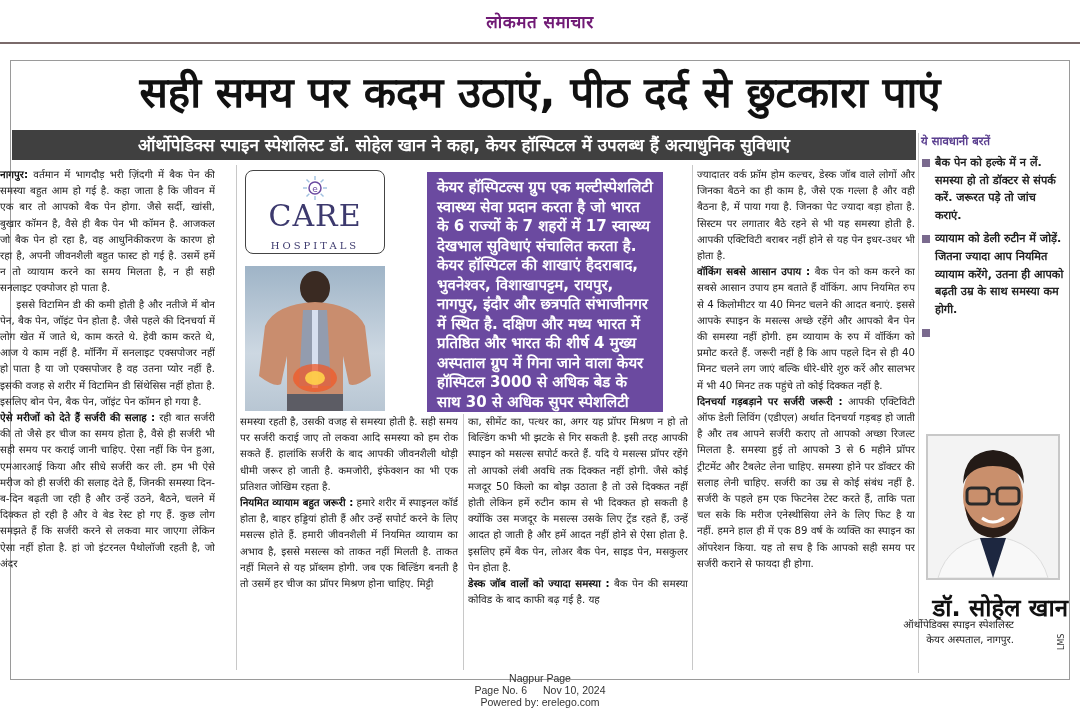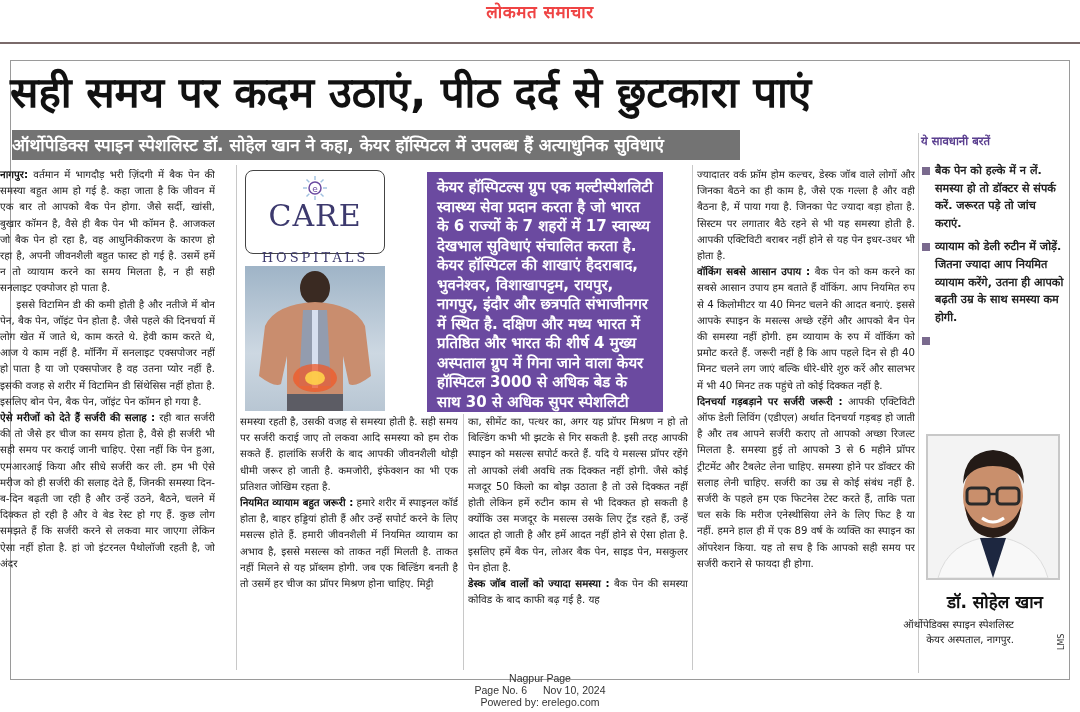--- a/index.html
+++ b/index.html
@@ -1,56 +1,56 @@
 <!DOCTYPE html>
 <html><head>
 <meta charset="utf-8">
 <style>
   * { box-sizing: border-box; margin: 0; padding: 0; }
   html, body { width: 1080px; height: 712px; background: #ffffff; overflow: hidden; }
   body { font-family: "DejaVu Sans", sans-serif; color: #1a1a1a; position: relative; }
 
   .masthead { position: absolute; left: 0; top: 0; width: 1080px; height: 44px; text-align: center; }
-  .masthead .brand { display: inline-block; font-size: 17px; font-weight: bold; color: #ef4444; letter-spacing: 0.5px; }
+  .masthead .brand { display: inline-block; margin-top: 10px; font-size: 17px; font-weight: bold; color: #701a75; letter-spacing: 0.5px; }
   .masthead .rule { position: absolute; left: 0; right: 0; bottom: 0; height: 2px; background: #7a6a6a; }
 
   .frame { position: absolute; left: 10px; top: 60px; width: 1060px; height: 620px; border: 1px solid #9a9a9a; }
 
-  .headline { position: absolute; left: 10px; top: 68px; width: 1060px; font-size: 42px; font-weight: bold; color: #111; line-height: 1.2; }
+  .headline { position: absolute; left: 10px; top: 68px; width: 1060px; text-align: center; font-size: 42px; font-weight: bold; color: #111; line-height: 1.2; }
 
-  .subband { position: absolute; left: 12px; top: 130px; width: 728px; height: 30px; background: #737373; color: #ffffff; font-size: 17px; font-weight: bold; line-height: 30px; text-align: left; white-space: nowrap; overflow: hidden; }
+  .subband { position: absolute; left: 12px; top: 130px; width: 904px; height: 30px; background: #404040; color: #ffffff; font-size: 17px; font-weight: bold; line-height: 30px; text-align: center; white-space: nowrap; overflow: hidden; }
 
   .col { position: absolute; font-size: 10.2px; line-height: 16.2px; text-align: justify; color: #222; overflow: hidden; }
   .col p { margin-bottom: 0; }
   .col .indent { text-indent: 1.6em; }
   .col b { font-weight: bold; color: #111; }
   .col1 { left: 0; top: 167px; width: 215px; height: 500px; }
   .col2b { left: 240px; top: 414px; width: 218px; height: 256px; }
   .col3b { left: 468px; top: 414px; width: 220px; height: 256px; }
   .col4 { left: 697px; top: 167px; width: 218px; height: 505px; }
 
   .vline { position: absolute; top: 165px; width: 1px; height: 505px; background: #c8c8c8; }
 
   .logo-box { position: absolute; left: 245px; top: 170px; width: 140px; height: 84px; border: 1px solid #444; border-radius: 8px; background: #fff; text-align: center; }
   .logo-sun { display: block; margin: 4px auto 0; width: 26px; height: 26px; }
   .logo-care { display: block; font-family: "DejaVu Serif", serif; font-size: 30px; color: #3d3a6e; line-height: 30px; letter-spacing: 1px; }
-  .logo-hosp { display: block; font-family: "DejaVu Serif", serif; font-size: 13px; color: #3d3a6e; letter-spacing: 3px; margin-top: 19px; }
+  .logo-hosp { display: block; font-family: "DejaVu Serif", serif; font-size: 10px; color: #3d3a6e; letter-spacing: 3px; margin-top: 9px; }
 
   .photo-back { position: absolute; left: 245px; top: 266px; width: 140px; height: 145px; overflow: hidden; background: linear-gradient(180deg,#9fb4c7 0%, #cdd8e2 60%, #b8c6d3 100%); }
 
   .purple-box { position: absolute; left: 427px; top: 172px; width: 236px; height: 240px; background: #6b4aa0; color: #fff; padding: 6px 8px 6px 10px; font-size: 15px; line-height: 19.5px; font-weight: bold; }
 
   .sidebar { position: absolute; left: 921px; top: 133px; width: 145px; }
-  .sidebar .sb-title { font-size: 11.5px; font-weight: bold; color: #5a3e8f; margin-bottom: 14px; }
+  .sidebar .sb-title { font-size: 11.5px; font-weight: bold; color: #5a3e8f; margin-bottom: 6px; }
   .sidebar ul { list-style: none; }
   .sidebar li { position: relative; padding-left: 14px; font-size: 11.2px; line-height: 17.6px; font-weight: bold; color: #222; margin-bottom: 6px; }
   .sidebar .bullet { position: absolute; left: 1px; top: 5px; width: 8px; height: 8px; background: #7a6a8e; }
 
   .doc-photo { position: absolute; left: 926px; top: 434px; width: 134px; height: 146px; border: 2px solid #c8c8c8; background: #f2f2f2; overflow: hidden; }
-  .doc-name { position: absolute; left: 922px; top: 590px; width: 146px; text-align: center; font-size: 17px; font-weight: bold; color: #111; }
+  .doc-name { position: absolute; left: 922px; top: 590px; width: 146px; text-align: right; font-size: 24px; font-weight: bold; color: #111; }
   .doc-role { position: absolute; left: 864px; top: 617px; width: 150px; text-align: right; font-size: 10.2px; font-weight: normal; color: #222; line-height: 15px; }
   .lms { position: absolute; left: 1057px; top: 650px; font-size: 8px; color: #333; transform: rotate(-90deg); transform-origin: left top; }
 
   .footer { position: absolute; left: 440px; top: 672px; width: 200px; text-align: center; font-family: "Liberation Sans", sans-serif; font-size: 10.5px; line-height: 12px; color: #333; }
   .footer .gap { display: inline-block; width: 16px; }
 </style>
 </head>
 <body>
 
 <div class="masthead">

